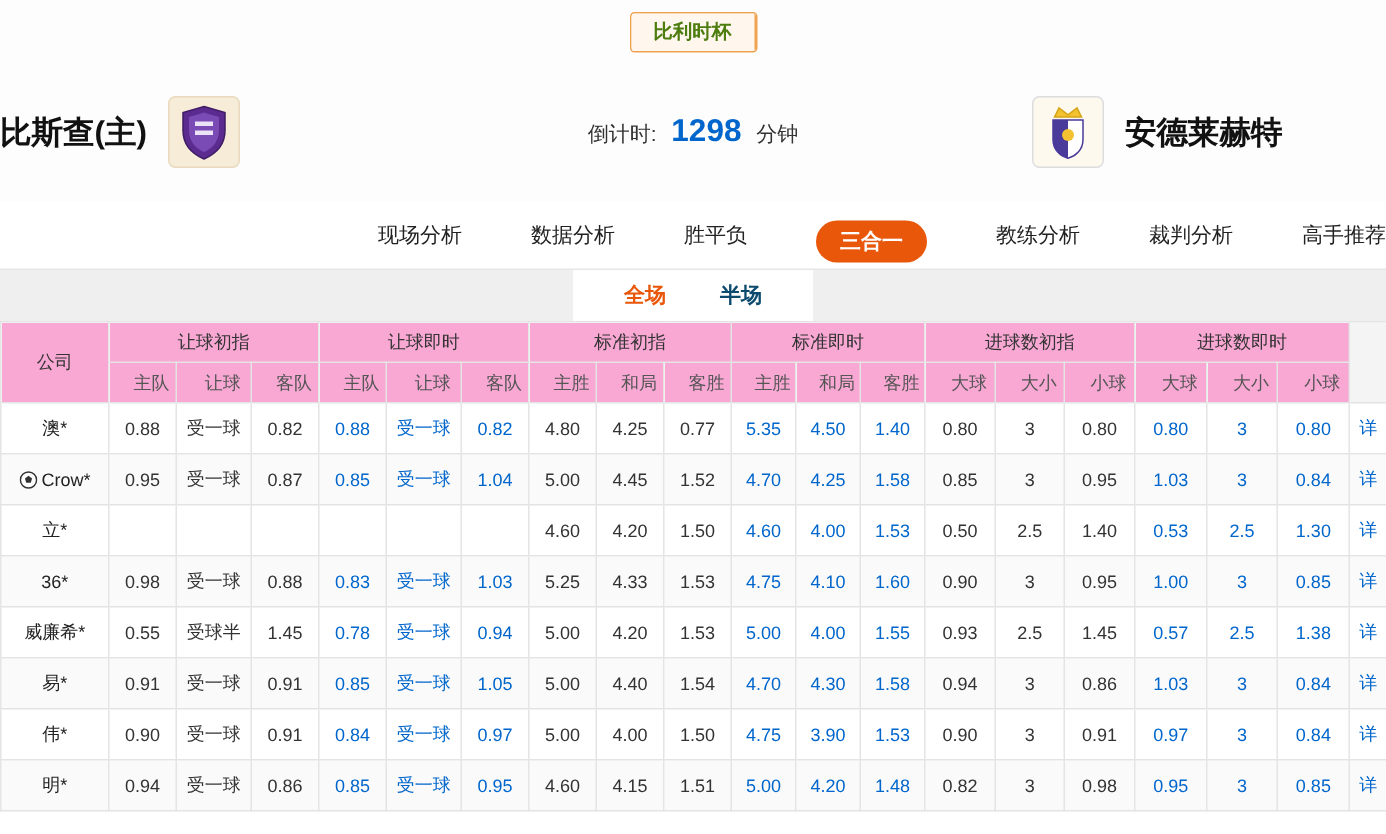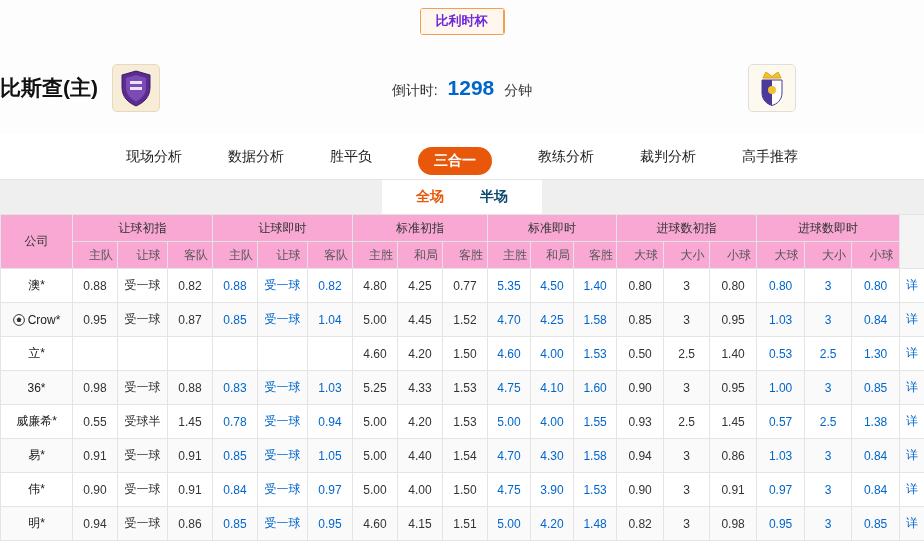--- a/index.html
+++ b/index.html
@@ -2,38 +2,38 @@
 <html><head>
 <meta charset="utf-8">
 <style>
   * { margin:0; padding:0; box-sizing:border-box; }
   html,body { width:924px; height:556px; overflow:hidden; background:#fff;
     font-family:"Liberation Sans","DejaVu Sans",sans-serif; color:#333; }
 
   
   .top-strip { height:42px; display:flex; justify-content:center; align-items:center; background:#fdfdfd; }
   .match-pill { display:flex; align-items:stretch; border:1px solid #f0a150; border-radius:3px; overflow:hidden; height:27px; font-size:13px; }
-  .match-pill .league { display:flex; align-items:center; padding:0 15px; background:#fff7ee; color:#6d28d9; font-weight:bold; border-right:1px solid #f0a150; }
+  .match-pill .league { display:flex; align-items:center; padding:0 15px; background:#fff7ee; color:#4d7c0f; font-weight:bold; border-right:1px solid #f0a150; }
   .match-pill .kickoff { display:flex; align-items:center; gap:6px; padding:0 14px; background:#f7c382; color:#5a3a08; }
   .match-pill .kickoff b { color:#3c2a05; font-weight:bold; }
 
   
   .team-row { height:92px; display:flex; align-items:center; background:#fdfdfd; }
   .team { display:flex; align-items:center; gap:14px; width:33%; }
   .team.home { justify-content:flex-start; }
   .team.away { justify-content:center; }
   .team .name { font-size:21px; font-weight:bold; color:#111; white-space:nowrap; }
   .badge { width:48px; height:48px; border-radius:5px; display:flex; align-items:center; justify-content:center; }
   .badge.home-b { background:#f6ecd8; border:1px solid #e8d9bd; }
   .badge.away-b { background:#fdf9ee; border:1px solid #ddd; }
   .countdown { width:34%; text-align:center; font-size:14px; color:#333; }
   .countdown b { font-size:21px; color:#0066cc; padding:0 6px; font-weight:bold; }
 
   
-  .nav { height:46px; display:flex; align-items:center; justify-content:center; gap:46px; border-bottom:1px solid #e6e6e6; background:#fff; }
+  .nav { height:46px; display:flex; align-items:center; justify-content:flex-end; gap:46px; border-bottom:1px solid #e6e6e6; background:#fff; }
   .nav-item { font-size:14px; color:#222; cursor:pointer; white-space:nowrap; }
   .nav-item.active { background:#e8570a; color:#fff; padding:5px 16px; border-radius:15px; font-weight:bold;margin-top:8px; }
 
   
   .subtabs { height:34px; background:#efefef; display:flex; justify-content:center; align-items:stretch; }
   .tabwrap { background:#fff; display:flex; align-items:center; gap:36px; padding:0 34px; }
   .subtab { font-size:14px; font-weight:bold; color:#0c4a6e; cursor:pointer; }
   .subtab.active { color:#e8570a; }
 
   
@@ -78,20 +78,21 @@
   </div>
   <div class="team away">
     <span class="badge away-b">
       <svg width="40" height="40" viewBox="0 0 40 40">
         <path d="M11 10 L14 4 L20 8.5 L26 4 L29 10 Z" fill="#f2c230" stroke="#d6a416"></path>
         <path d="M10 12 H30 V25 C30 32 25 36 20 37.5 C15 36 10 32 10 25 Z" fill="#fff" stroke="#4a3a9a"></path>
         <path d="M20 12 V37.5 C15 36 10 32 10 25 V12 Z" fill="#4a3a9a"></path>
         <circle cx="20" cy="22" r="4" fill="#f2c230"></circle>
       </svg>
     </span>
+    <span class="name">安德莱赫特</span>
   </div>
 </div>
 
 <div class="nav">
   <span class="nav-item">现场分析</span>
   <span class="nav-item">数据分析</span>
   <span class="nav-item">胜平负</span>
   <span class="nav-item active">三合一</span>
   <span class="nav-item">教练分析</span>
   <span class="nav-item">裁判分析</span>

